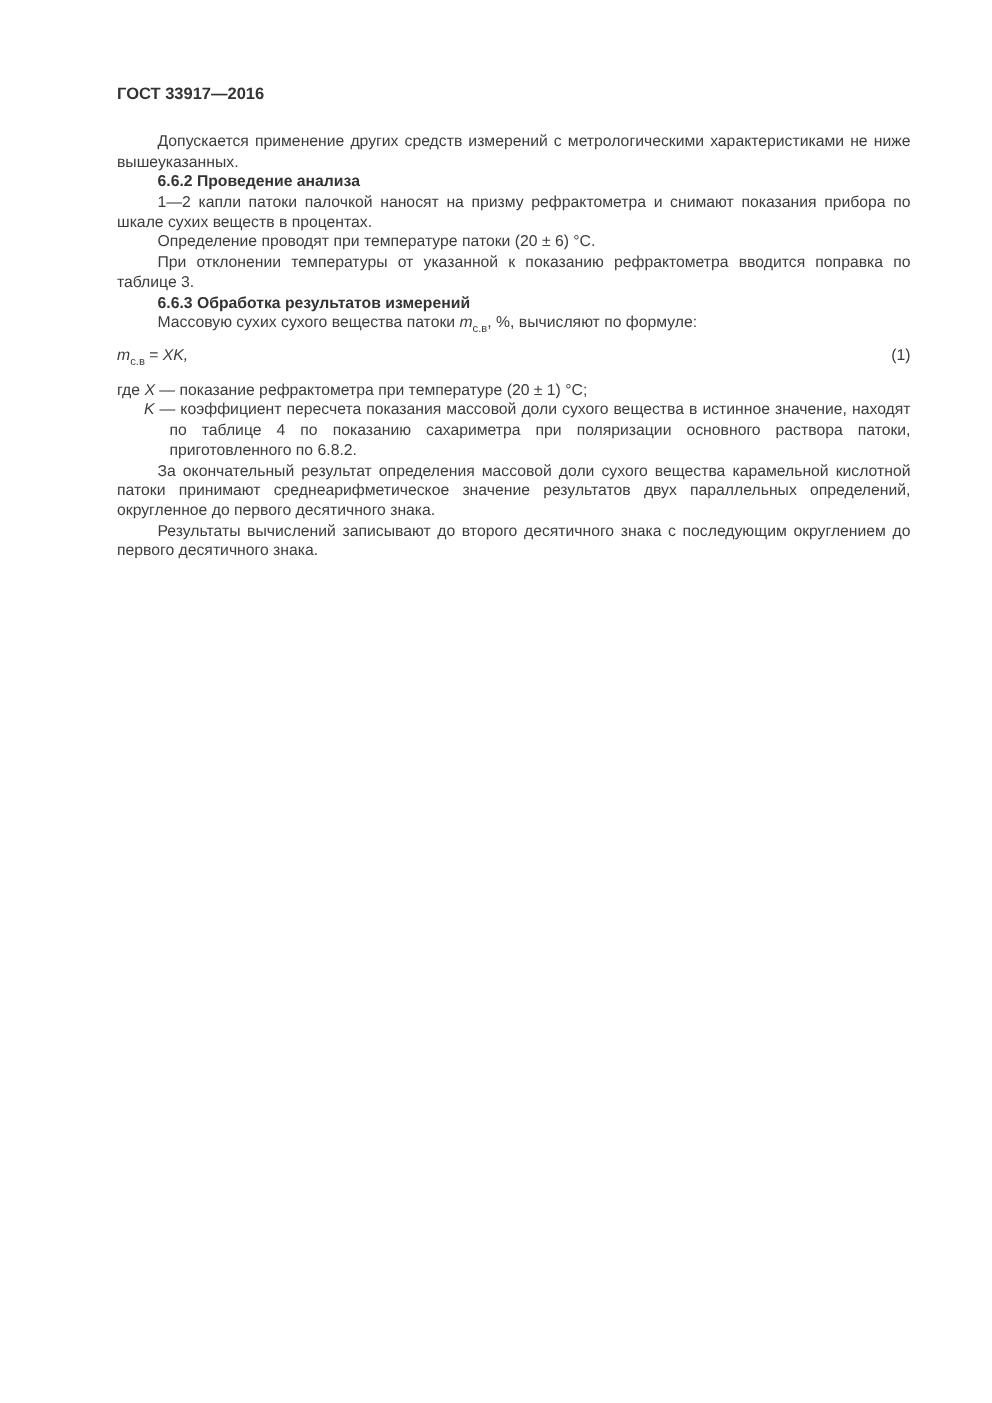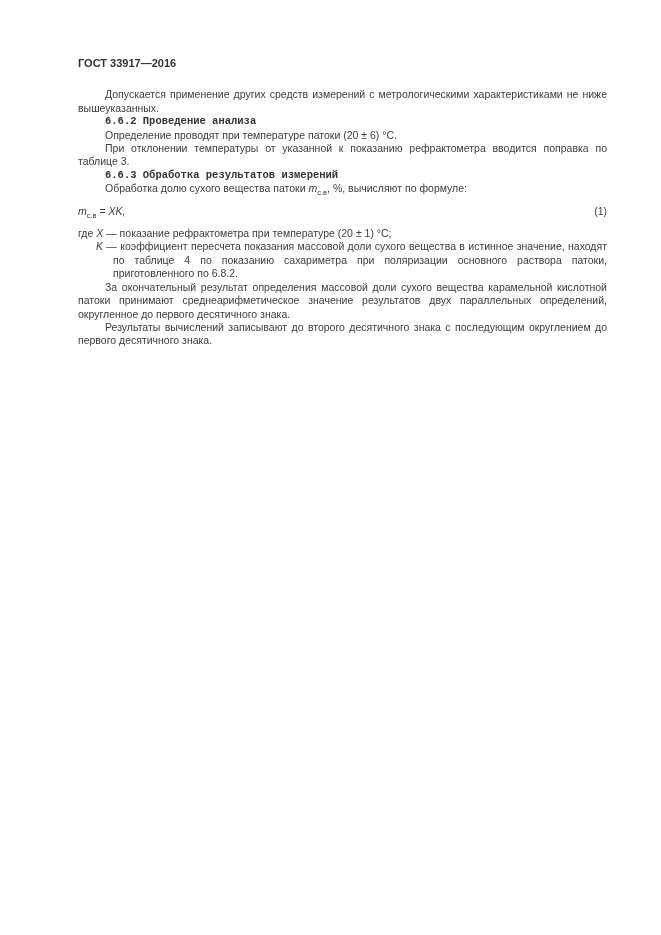--- a/index.html
+++ b/index.html
@@ -30,21 +30,20 @@
   .p {
     margin: 0;
     text-indent: 27px;
     text-align: justify;
   }
   .h {
     margin: 0;
     text-indent: 27px;
     font-weight: bold;
     color: #333333;
-    font-family: Liberation Mono, monospace;
   }
   .formula-row {
     position: relative;
     margin: 9px 0;
     text-align: left;
   }
   .formula-expr .var {
     font-style: italic;
   }
   .var {
@@ -80,28 +79,29 @@
 <body>
 
 <div class="page">
 
   <p class="doc-header">ГОСТ 33917—2016</p>
 
   <p class="p">Допускается применение других средств измерений с метрологическими характеристиками не ниже вышеуказанных.</p>
 
   <p class="h">6.6.2 Проведение анализа</p>
 
+  <p class="p">1—2 капли патоки палочкой наносят на призму рефрактометра и снимают показания прибора по шкале сухих веществ в процентах.</p>
 
   <p class="p">Определение проводят при температуре патоки (20 ± 6) °С.</p>
 
   <p class="p">При отклонении температуры от указанной к показанию рефрактометра вводится поправка по таблице 3.</p>
 
   <p class="h">6.6.3 Обработка результатов измерений</p>
 
-  <p class="p"><span>Обработка долю сухого вещества патоки </span><span class="var">m</span><sub>с.в</sub><span>, %, вычисляют по формуле:</span></p>
+  <p class="p"><span>Массовую сухих сухого вещества патоки </span><span class="var">m</span><sub>с.в</sub><span>, %, вычисляют по формуле:</span></p>
 
   <div class="formula-row">
     <span class="formula-expr"><span class="var">m</span><sub>с.в</sub><span> = </span><span class="var">XK,</span></span>
     <span class="formula-number">(1)</span>
   </div>
 
   <p class="where-entry-x"><span>где </span><span class="var">X</span><span> — показание рефрактометра при температуре (20 ± 1) °С;</span></p>
 
   <p class="where-entry-k"><span class="var">K</span><span> — коэффициент пересчета показания массовой доли сухого вещества в истинное значение, на­ходят по таблице 4 по показанию сахариметра при поляризации основного раствора патоки, приготовленного по 6.8.2.</span></p>
 

